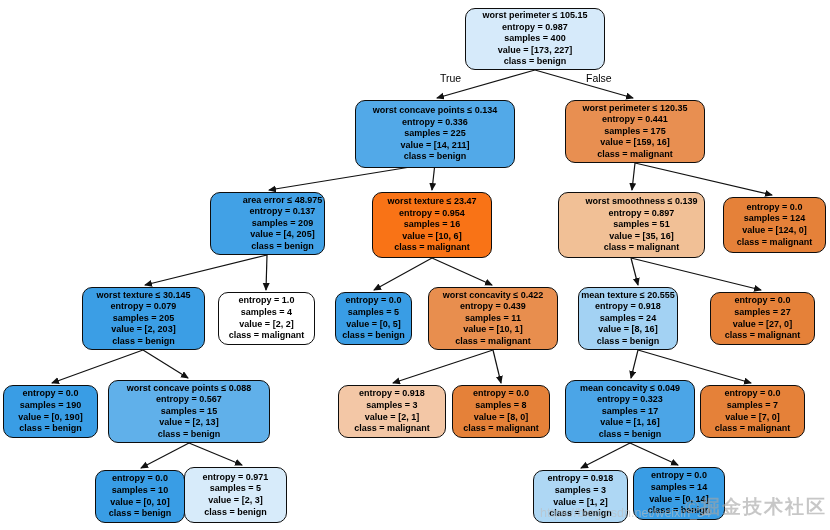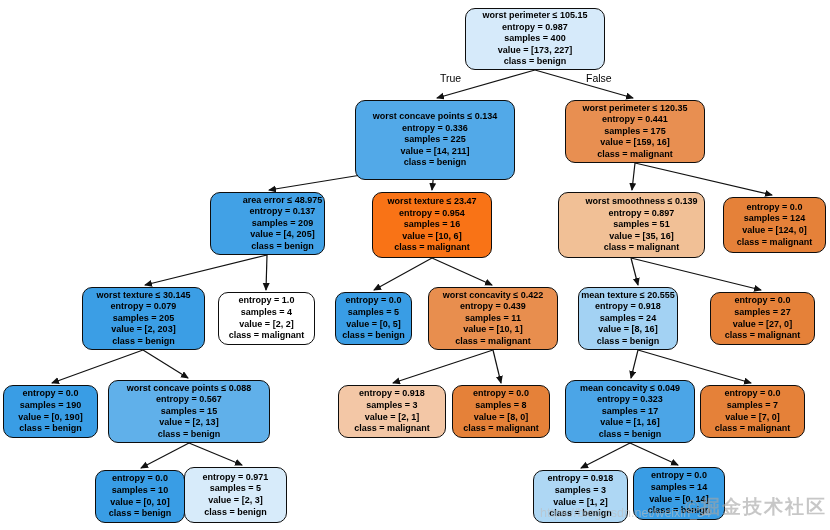--- a/index.html
+++ b/index.html
@@ -105,21 +105,21 @@
   <span class="edge-label" id="label-false" style="left: 586px; top: 72px;">False</span>
 
   <div id="nodes">
       <div class="node" style="left: 465px; top: 8px; width: 140px; height: 62px; background: rgb(214, 234, 250); text-align: right;">
         <div class="ln">worst perimeter ≤ 105.15</div>
         <div class="ln">entropy = 0.987</div>
         <div class="ln">samples = 400</div>
         <div class="ln">value = [173, 227]</div>
         <div class="ln">class = benign</div>
       </div>
-      <div class="node" style="left: 355px; top: 100px; width: 160px; height: 80px; background: rgb(82, 169, 232);">
+      <div class="node" style="left: 355px; top: 100px; width: 160px; height: 68px; background: rgb(82, 169, 232);">
         <div class="ln">worst concave points ≤ 0.134</div>
         <div class="ln">entropy = 0.336</div>
         <div class="ln">samples = 225</div>
         <div class="ln">value = [14, 211]</div>
         <div class="ln">class = benign</div>
       </div>
       <div class="node" style="left: 565px; top: 100px; width: 140px; height: 63px; background: rgb(232, 143, 81);">
         <div class="ln">worst perimeter ≤ 120.35</div>
         <div class="ln">entropy = 0.441</div>
         <div class="ln">samples = 175</div>

